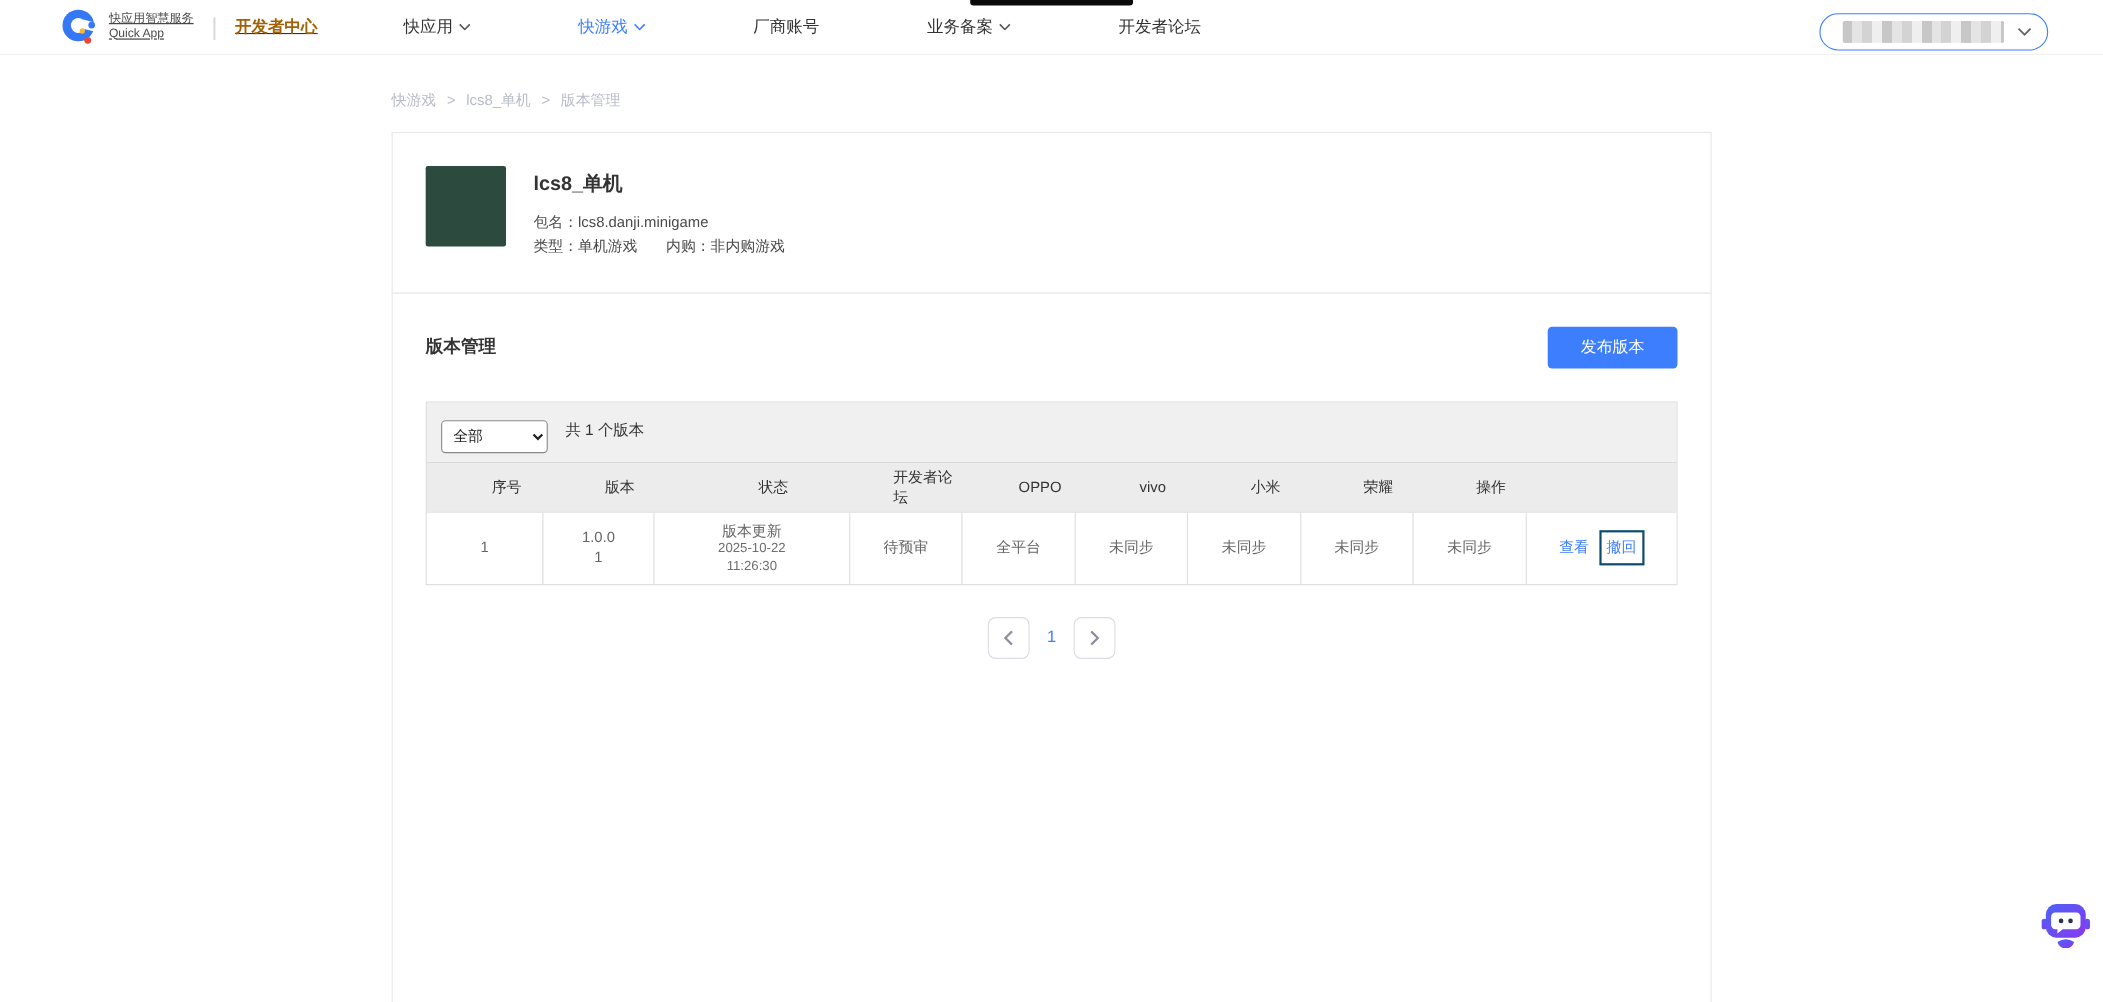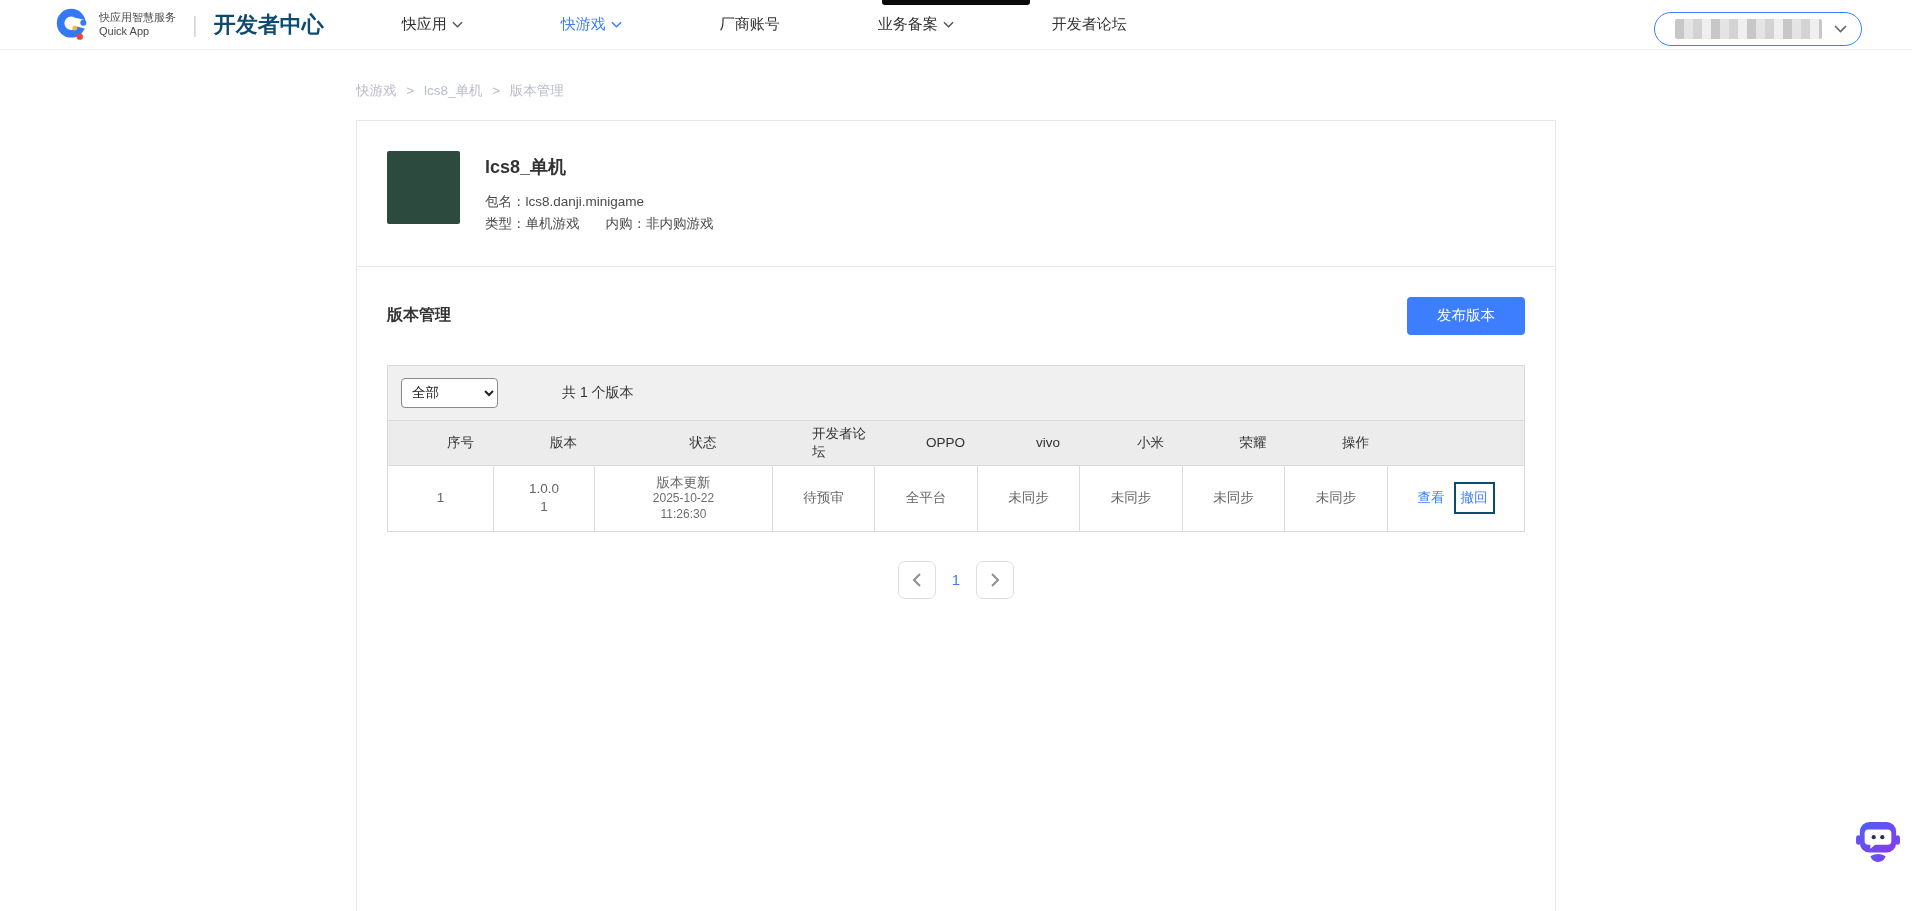--- a/index.html
+++ b/index.html
@@ -7,24 +7,24 @@
     font-family:"Liberation Sans","DejaVu Sans",sans-serif; color:#333; }
   .page { position:relative; width:1912px; height:911px; }
 
   
   .redact-top { position:absolute; left:882px; top:0; width:148px; height:5px;
     background:#0a0a0a; border-radius:0 0 3px 3px; z-index:30; }
 
   
   .topnav { position:relative; height:50px; display:flex; align-items:center;
     padding:0 50px 0 55px; border-bottom:1px solid #f0f0f0; background:#fff; }
-  .brand { display:flex; align-items:center; }
+  .brand { display:flex; align-items:center;text-decoration:underline; }
   .brand-text { margin-left:8px; font-size:11px; color:#4a4a4a; line-height:1.25; white-space:nowrap; }
   .brand-divider { margin:0 16px; color:#d9d9d9; font-size:22px; font-weight:200; }
-  .portal-title { font-size:22px; font-weight:bold; color:#0c4a6e; white-space:nowrap; }
+  .portal-title { font-size:15px; font-weight:bold; color:#a16207; white-space:nowrap; }
   .nav-items { display:flex; align-items:center; margin-left:78px; list-style:none;justify-content:center; }
   .nav-item { display:flex; align-items:center; gap:5px; margin-right:98px;
     font-size:15px; color:#333; cursor:pointer; white-space:nowrap; }
   .nav-item.active { color:#3d7eff; }
   .chev { width:11px; height:7px; display:inline-block; }
   .account-pill { position:absolute; right:50px; top:12px; width:208px; height:34px;
     border:1.5px solid #3d7eff; border-radius:17px; display:flex; align-items:center;
     padding:0 14px 0 20px; background:#fff; cursor:pointer; }
   .mosaic { flex:1; height:20px; margin-right:12px; border-radius:2px;
     background-image:
@@ -44,22 +44,22 @@
   .app-meta { font-size:13.5px; color:#4a4a4a; line-height:1.65; }
   .meta-gap { margin-left:26px; }
 
   .version-card { margin-top:-1px; height:648px; padding:0 30px; }
   .section-head { display:flex; justify-content:space-between; align-items:center; margin-top:30px; }
   .section-title { font-size:16px; font-weight:bold; color:#333; }
   .publish-btn { width:118px; height:38px; background:#3d7eff; color:#fff; border:none;
     border-radius:4px; font-size:14.5px; cursor:pointer; font-family:inherit; }
 
   .table-block { margin-top:30px; border:1px solid #d9d9d9; }
-  .filter-bar { height:55px; background:#f0f0f1; display:flex; align-items:center;
-    padding:0 13px; border-bottom:1px solid #d9d9d9;gap:48px; }
+  .filter-bar { height:55px; background:#f0f0f1; display:flex; 
+    padding:16px 13px; border-bottom:1px solid #d9d9d9; }
   .filter-select { width:97px; height:30px; border:1px solid #8a8a8a; border-radius:4px;
     background:#fff; font-size:13.5px; padding:0 6px; font-family:inherit; color:#222; }
   .count-text { margin-left:16px; font-size:14px; color:#333; }
 
   .grid-row { display:grid;
     grid-template-columns:105px 101px 178px 102px 103px 102px 103px 102px 103px auto; }
   .thead { height:44px; background:#ececed; font-size:13.5px; color:#333; }
   .thead > div { display:flex; align-items:center; justify-content:center;padding-left:40px; }
   .trow { height:66px; background:#fff; font-size:13.5px; color:#666; border-top:1px solid #d9d9d9; }
   .trow > div { display:flex; flex-direction:column; align-items:center; justify-content:center;

